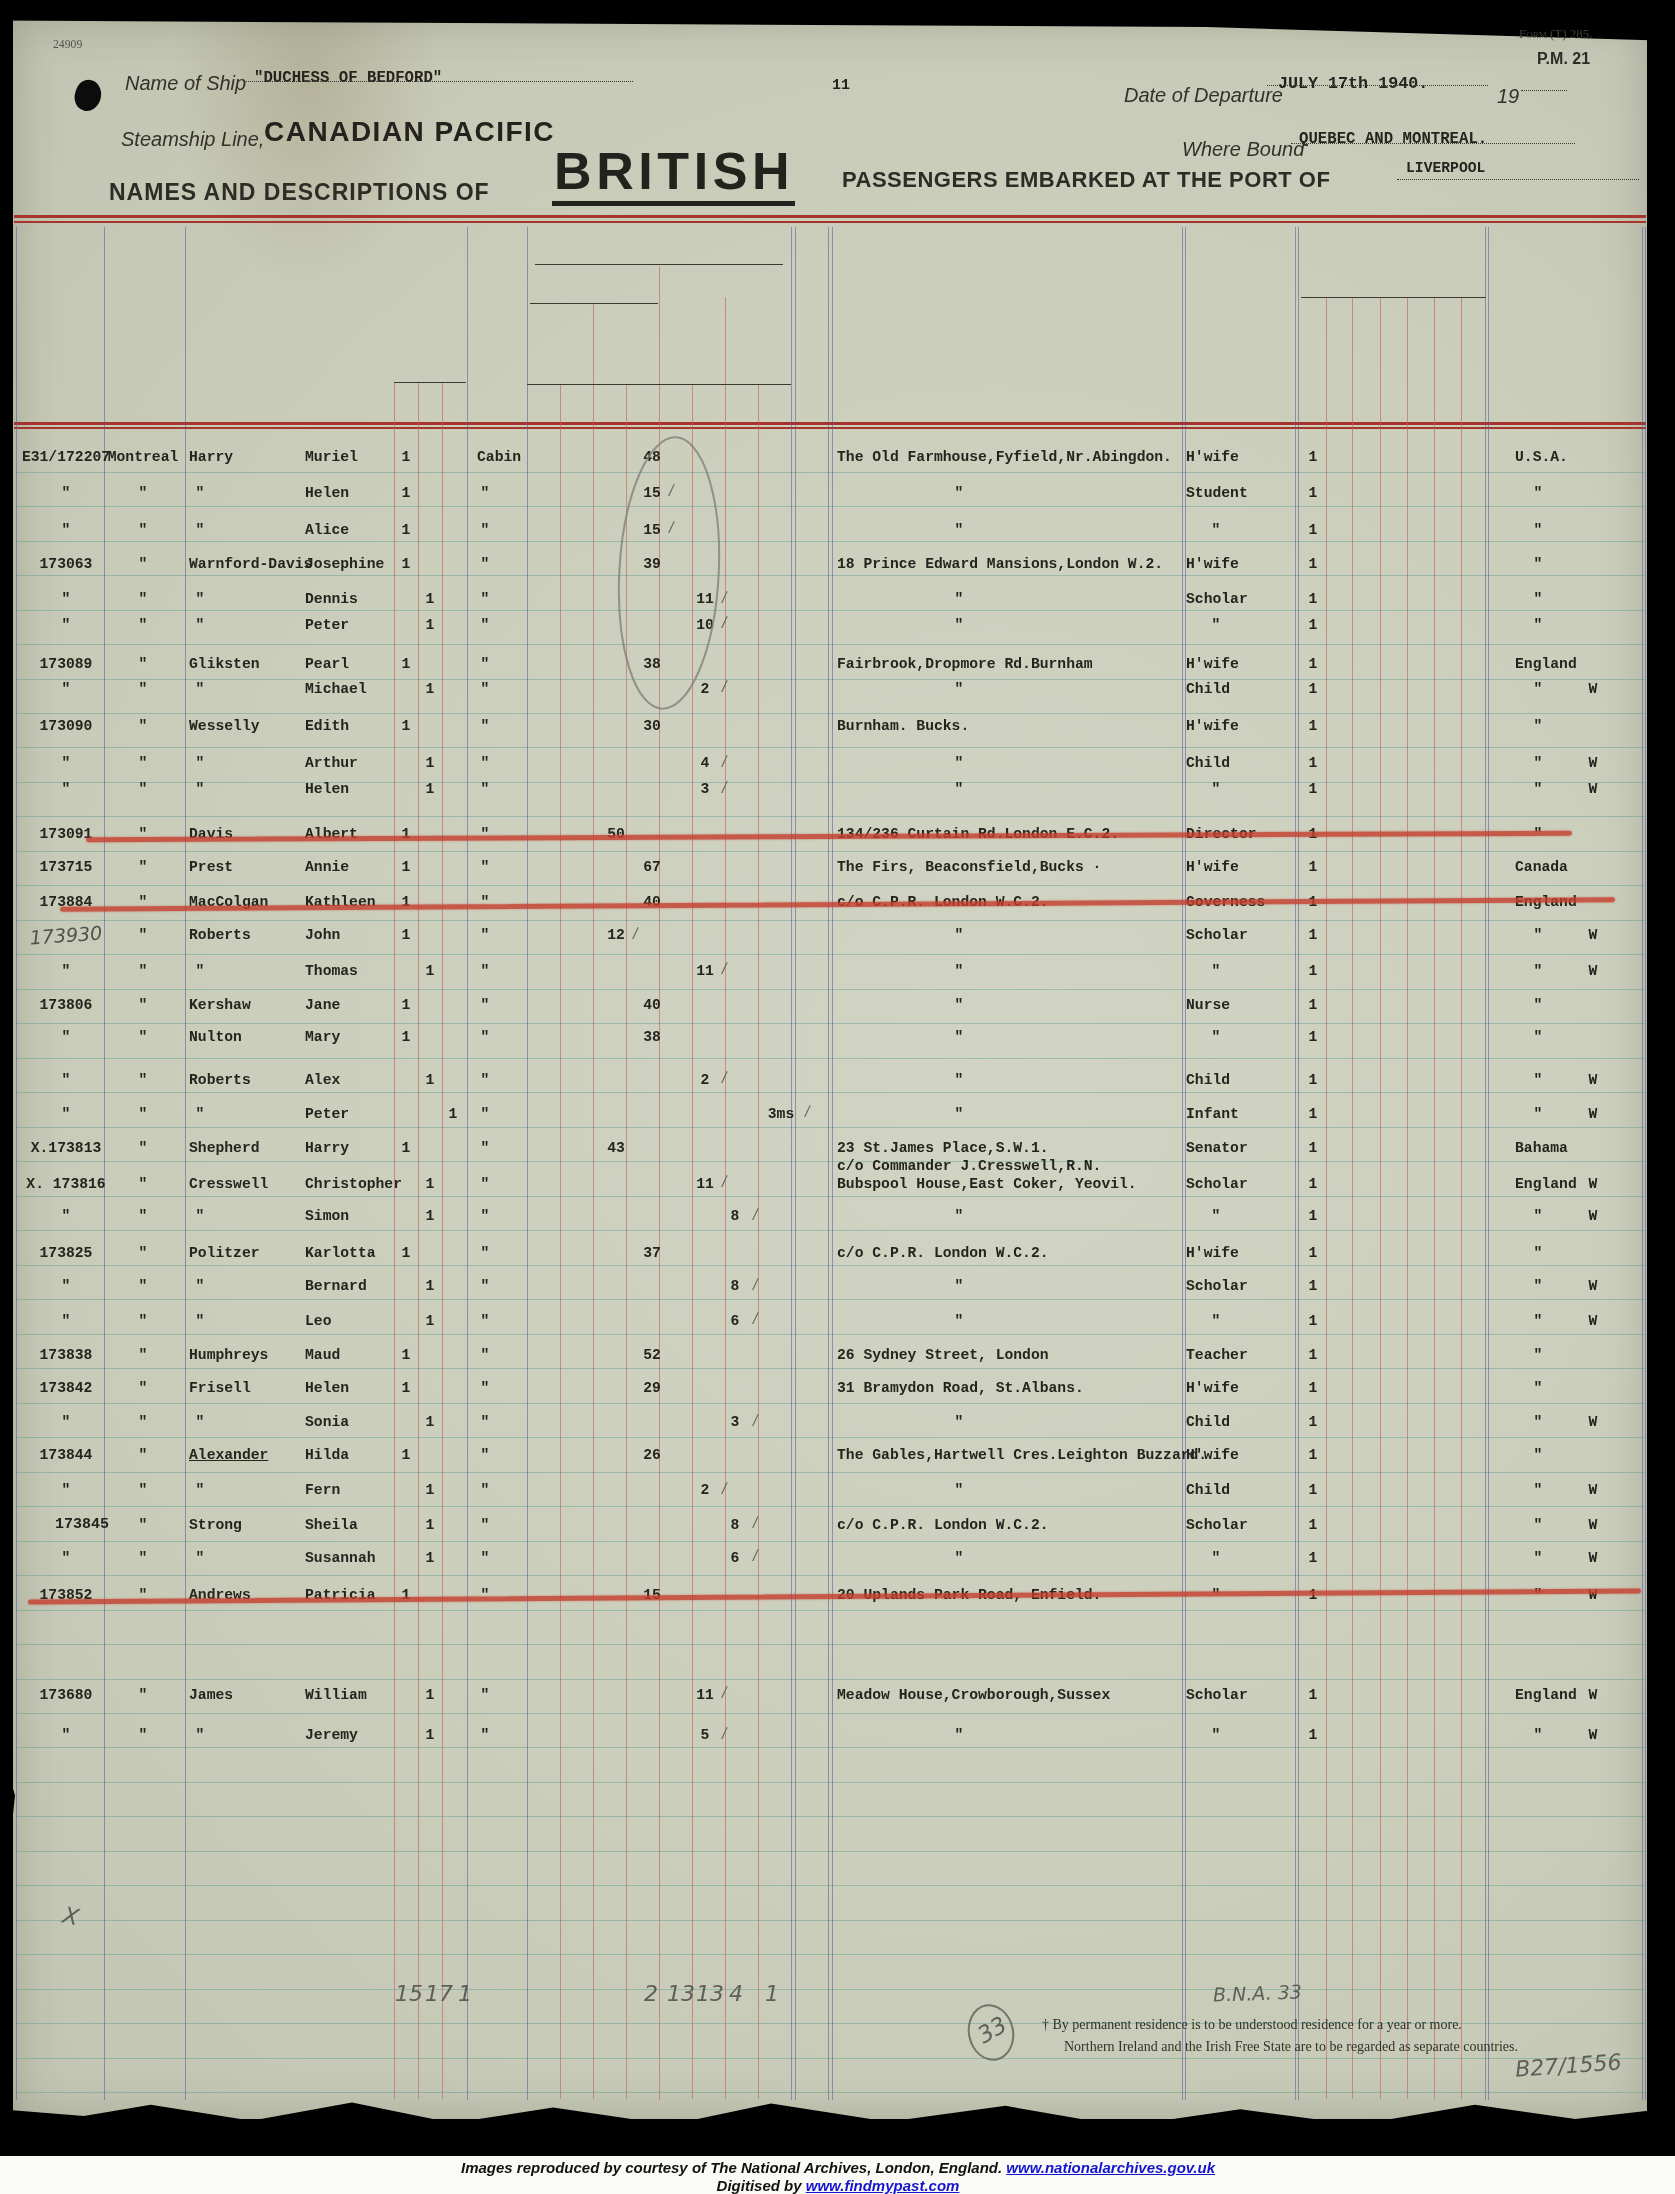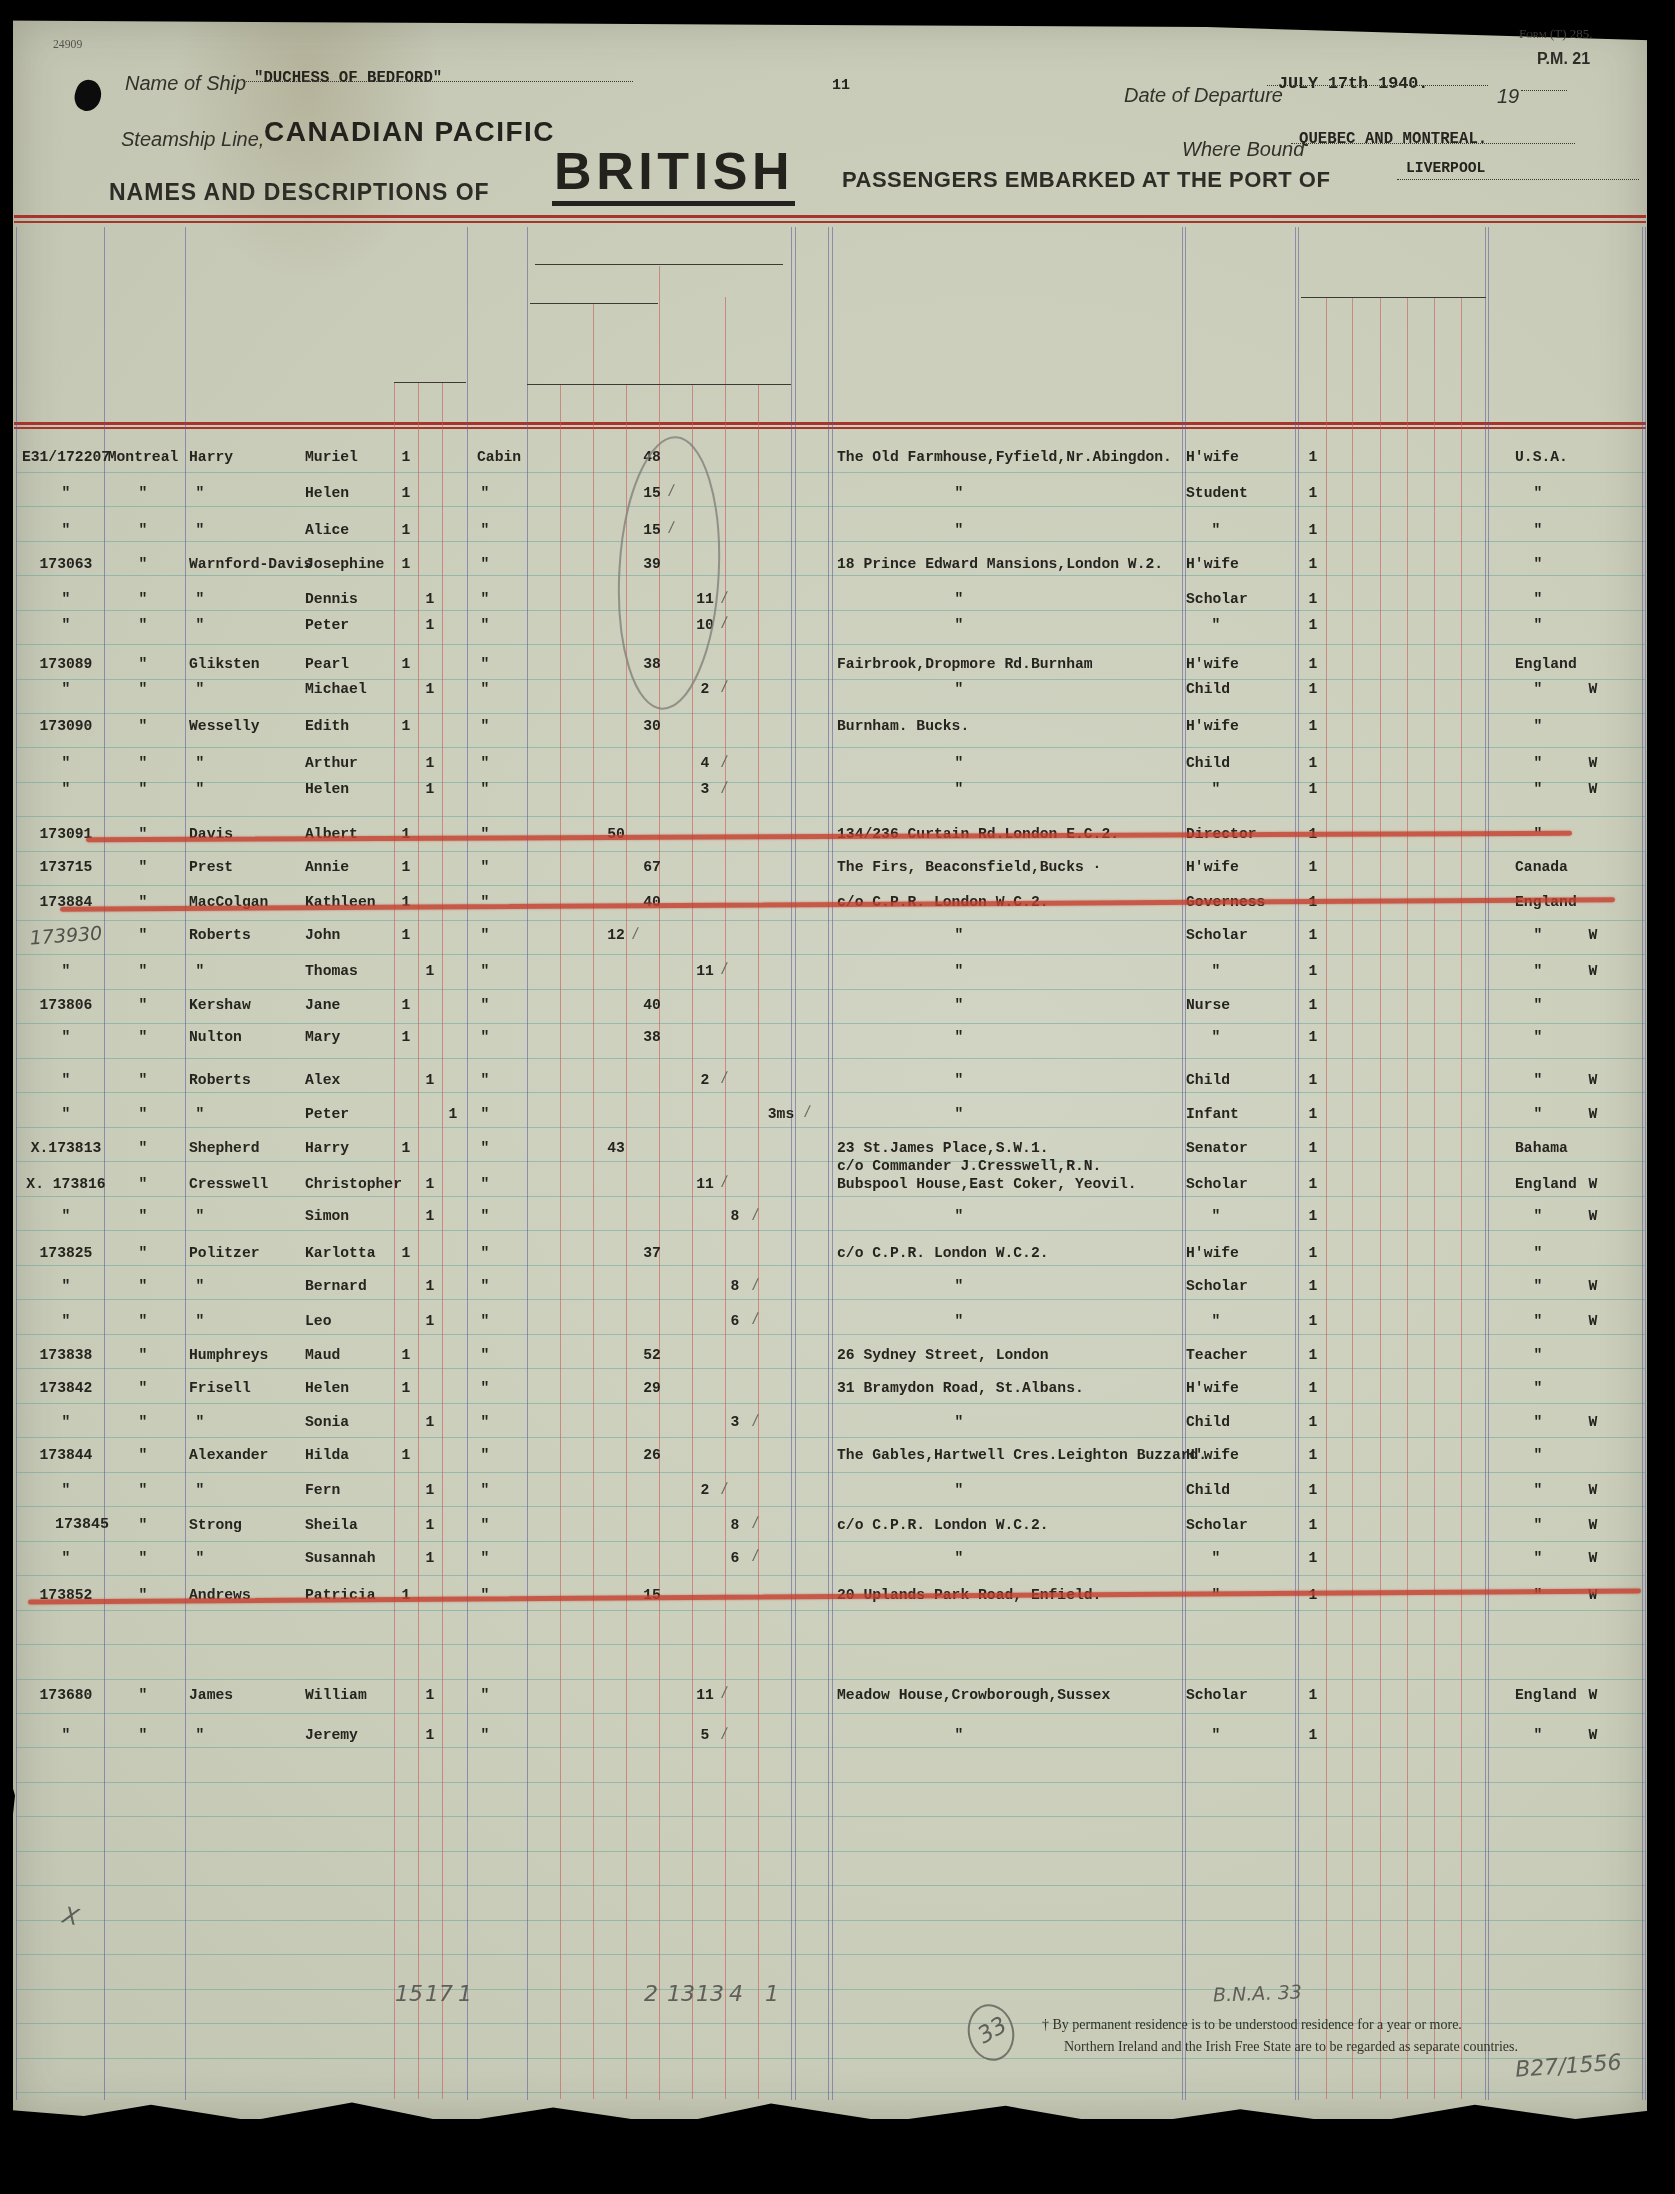--- a/index.html
+++ b/index.html
@@ -648,21 +648,21 @@
         <div class="abs mono ctr" style="left:959px;top:1414px;font-size:14.7px;line-height:16px;">"</div>
         <div class="abs mono" style="left:1186px;top:1414px;font-size:14.7px;line-height:16px;">Child</div>
         <div class="abs mono ctr" style="left:1313px;top:1414px;font-size:14.7px;line-height:16px;">1</div>
         <div class="abs mono ctr" style="left:1538px;top:1414px;font-size:14.7px;line-height:16px;">"</div>
         <div class="abs mono ctr" style="left:1593px;top:1414px;font-size:14.7px;line-height:16px;">W</div>
         <div class="tick" style="left:753px;top:1411px;font-size:15px;transform:rotate(8deg);">∕</div>
       </div>
       <div>
         <div class="abs mono ctr" style="left:66px;top:1447px;font-size:14.7px;line-height:16px;">173844</div>
         <div class="abs mono ctr" style="left:143px;top:1447px;font-size:14.7px;line-height:16px;">"</div>
-        <div class="abs mono" style="left:189px;top:1447px;font-size:14.7px;line-height:16px;">Alexander</div>
+        <div class="abs mono" style="left:189px;top:1447px;font-size:14.7px;line-height:16px;text-decoration:underline;">Alexander</div>
         <div class="abs mono" style="left:305px;top:1447px;font-size:14.7px;line-height:16px;">Hilda</div>
         <div class="abs mono ctr" style="left:406px;top:1447px;font-size:14.7px;line-height:16px;">1</div>
         <div class="abs mono ctr" style="left:485px;top:1447px;font-size:14.7px;line-height:16px;">"</div>
         <div class="abs mono ctr" style="left:652px;top:1447px;font-size:14.7px;line-height:16px;">26</div>
         <div class="abs mono" style="left:837px;top:1447px;font-size:14.7px;line-height:16px;">The Gables,Hartwell Cres.Leighton Buzzard.</div>
         <div class="abs mono" style="left:1186px;top:1447px;font-size:14.7px;line-height:16px;">H'wife</div>
         <div class="abs mono ctr" style="left:1313px;top:1447px;font-size:14.7px;line-height:16px;">1</div>
         <div class="abs mono ctr" style="left:1538px;top:1447px;font-size:14.7px;line-height:16px;">"</div>
       </div>
       <div>
@@ -774,14 +774,22 @@
   <div class="abs" style="left:968px;top:2004px;width:42px;height:53px;border:2px solid rgba(96,94,88,.8);
               border-radius:50%;transform:rotate(-12deg);">
       <div class="pencil" style="position:absolute;left:8px;top:11px;font-size:23px;transform:rotate(-18deg);">33</div>
   </div>
   <div class="abs pencil" style="left:1213px;top:1982px;font-size:19px;transform:rotate(-2deg);">B.N.A. 33</div>
   <div class="abs pencil" style="left:1515px;top:2053px;font-size:22px;transform:rotate(-4deg);">B27/1556</div>
 
   <div class="abs serif" style="left:1042px;top:2017px;font-size:14px;color:#33312a;">† By permanent residence is to be understood residence for a year or more.</div>
   <div class="abs serif" style="left:1064px;top:2039px;font-size:14px;color:#33312a;">Northern Ireland and the Irish Free State are to be regarded as separate countries.</div>
 
+  <div id="footerbar">
+    <div class="abs" style="left:838px;top:3px;transform:translateX(-50%);font:italic bold 15px 'Liberation Sans',sans-serif;color:#111;">
+      <span>Images reproduced by courtesy of The National Archives, London, England. </span><a href="#" class="flink">www.nationalarchives.gov.uk</a>
+    </div>
+    <div class="abs" style="left:838px;top:21px;transform:translateX(-50%);font:italic bold 15px 'Liberation Sans',sans-serif;color:#111;">
+      <span>Digitised by  </span><a href="#" class="flink">www.findmypast.com</a>
+    </div>
+  </div>
 </div>
 
 
 </body></html>

